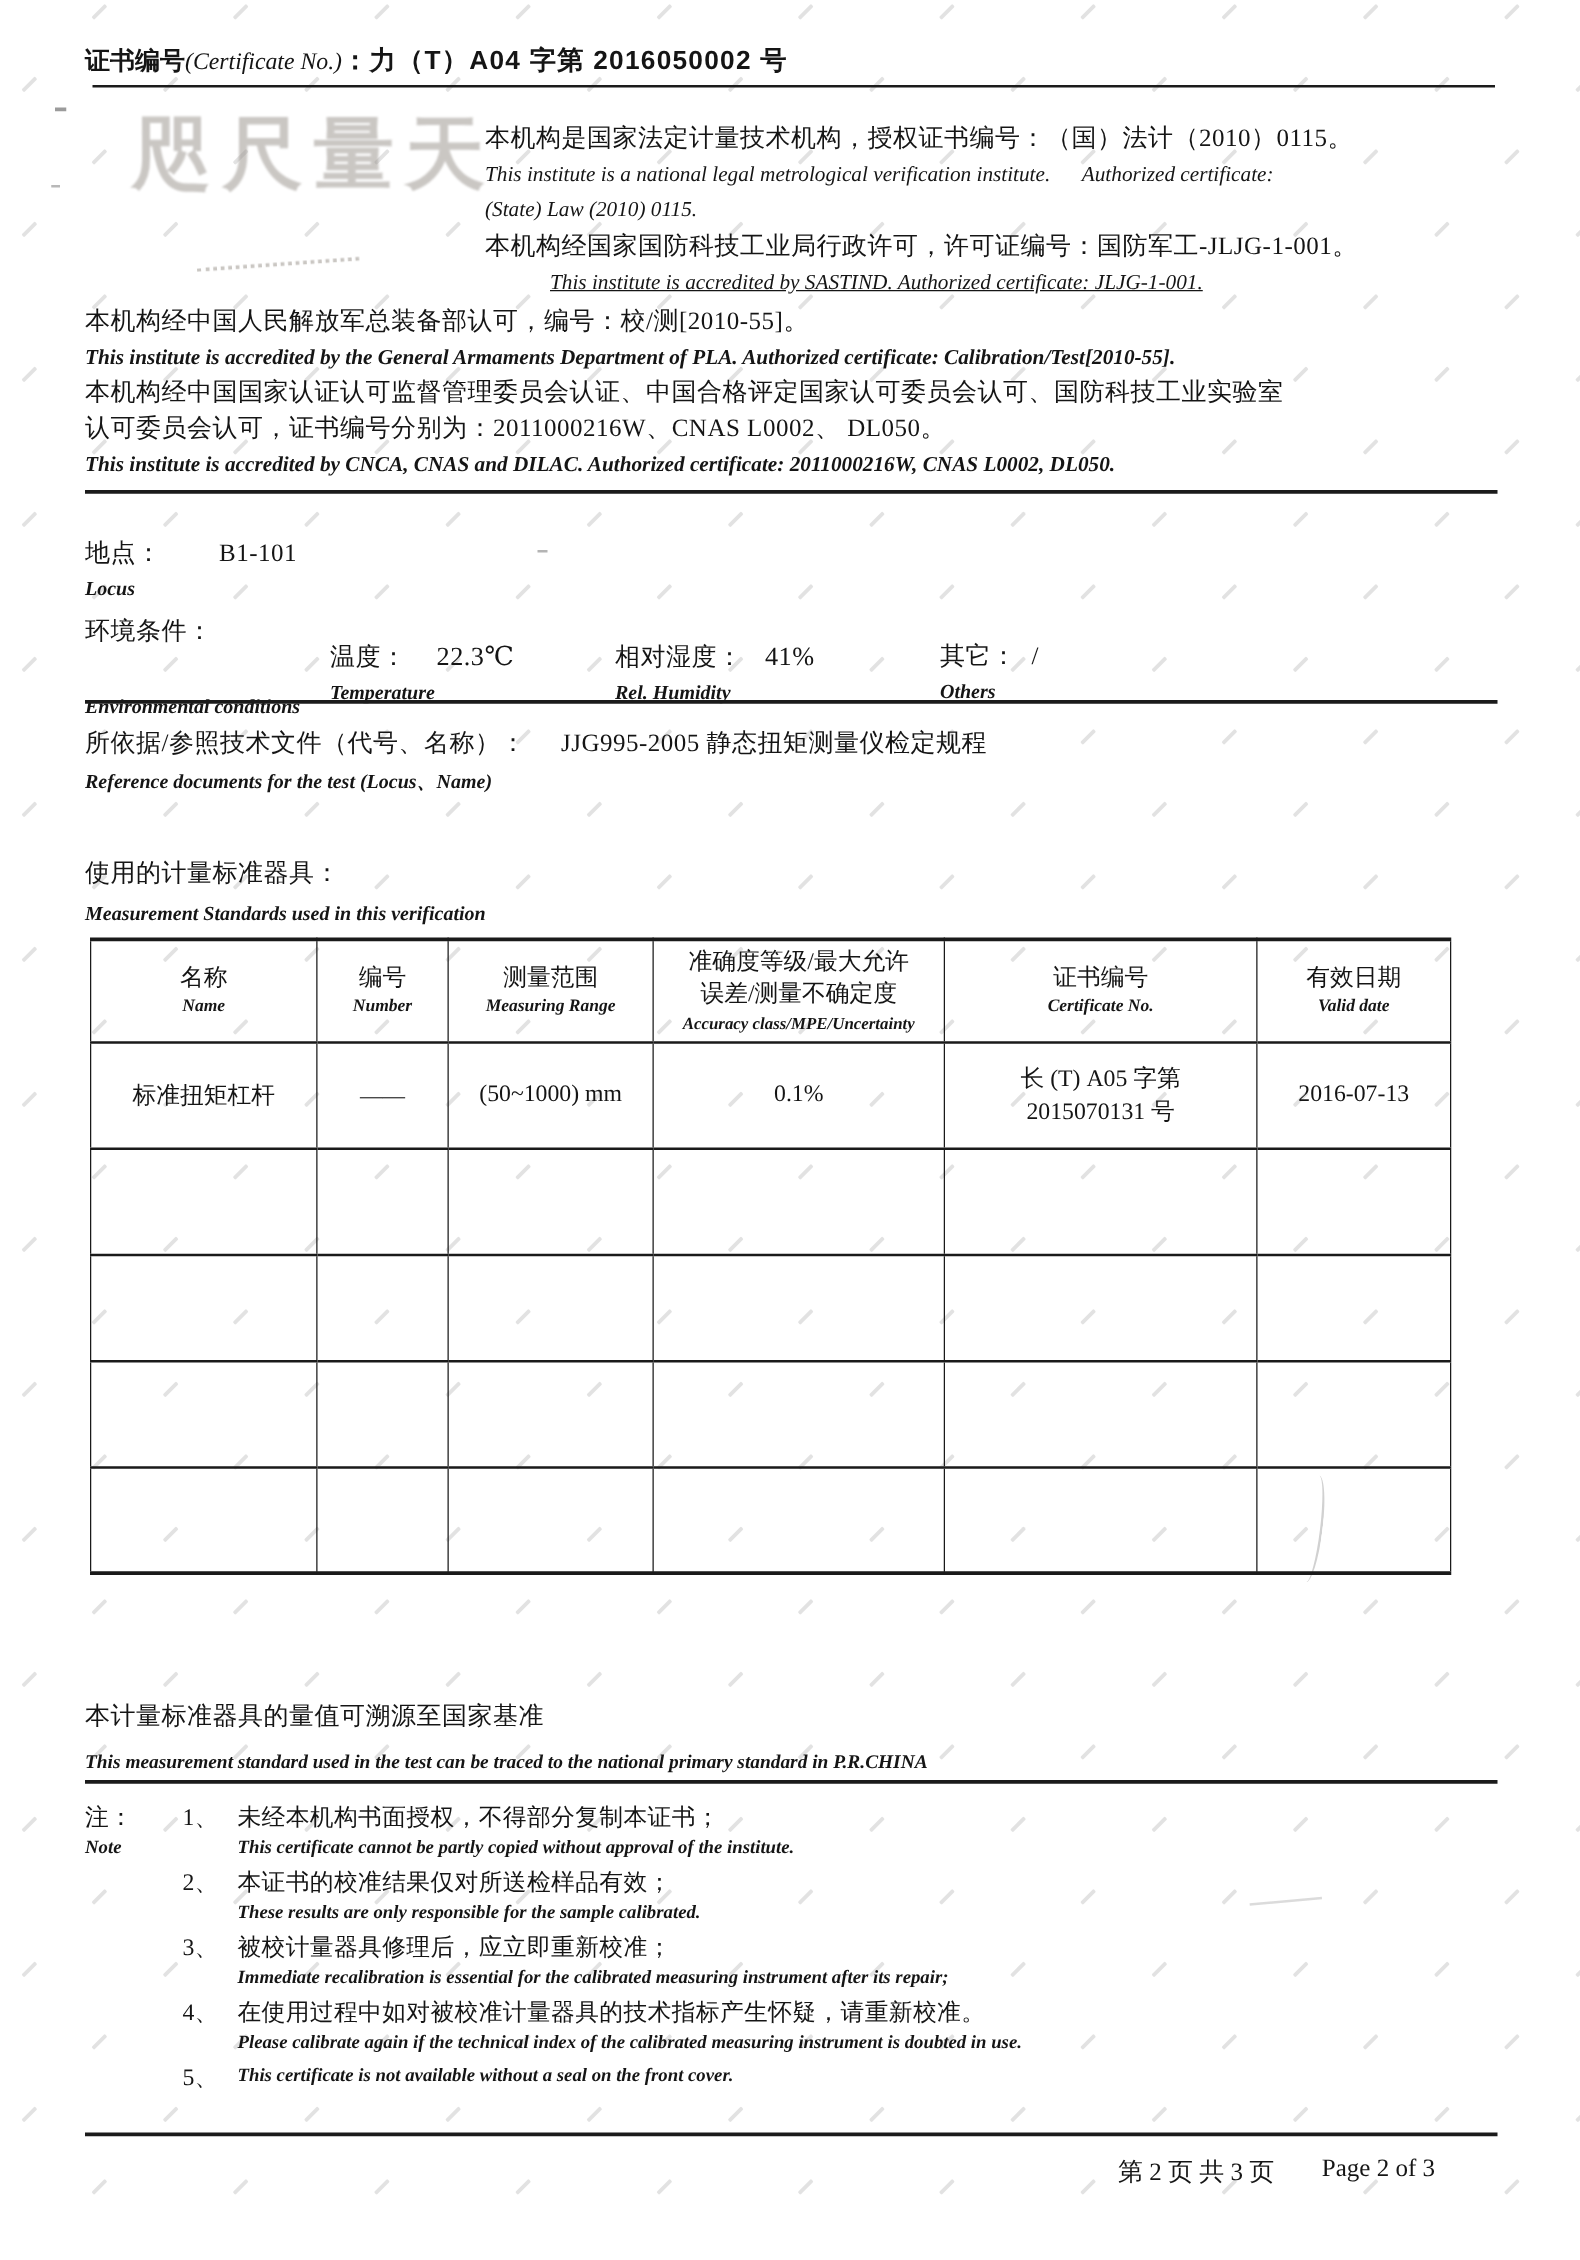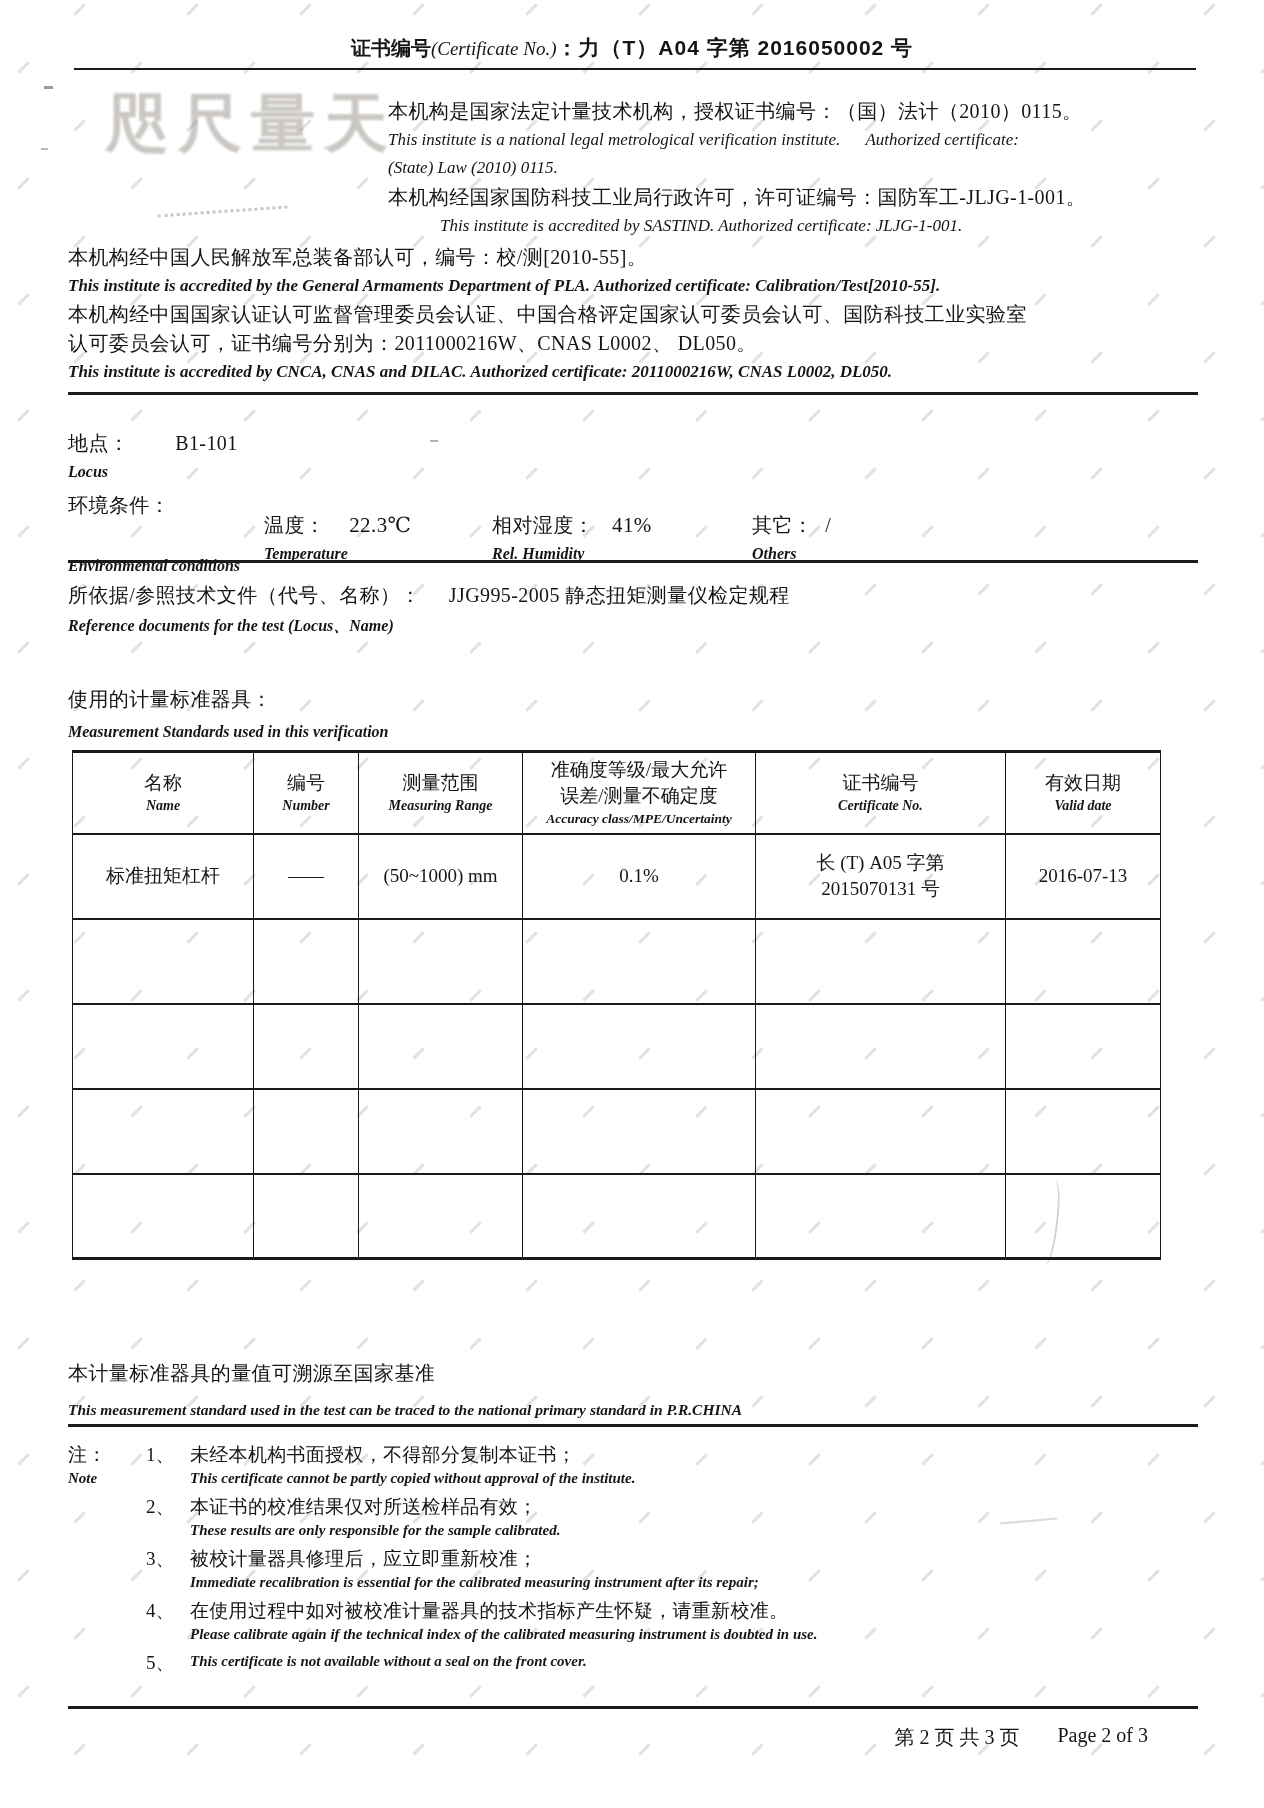--- a/index.html
+++ b/index.html
@@ -5,21 +5,21 @@
   html,body{margin:0;padding:0;background:#e8e8e8;}
   #page{position:relative;width:1264px;height:1808px;background:#ffffff;overflow:hidden;
         font-family:"Liberation Serif","DejaVu Serif",serif;color:#151515;}
   
   .wm{position:absolute;width:15px;height:3px;background:#b9b9b9;opacity:.42;
       transform:rotate(-45deg);border-radius:1px;z-index:0;}
   
   .layer{position:absolute;z-index:2;}
   .rule{position:absolute;background:#1b1b1b;z-index:2;}
   
-  .hdr{position:absolute;top:34px;left:68px;width:1128px;text-align:center;z-index:2;white-space:nowrap;}
+  .hdr{position:absolute;top:34px;left:68px;width:1128px;text-align:left;z-index:2;white-space:nowrap;}
   .hdr-zh{font-weight:bold;font-size:20px;}
   .hdr-en{font-style:italic;font-size:19px;}
   .hdr-val{font-weight:bold;font-size:21px;font-family:"Liberation Sans","DejaVu Sans",sans-serif;letter-spacing:1px;}
   
   .seal{position:absolute;left:105px;top:92px;width:300px;height:130px;z-index:1;}
   .seal-text{font-size:64px;font-weight:bold;color:#969089;opacity:.5;filter:blur(.8px);
              letter-spacing:9px;font-family:"Liberation Serif",serif;line-height:1;}
   .seal-scribble{position:absolute;left:52px;top:104px;width:130px;height:14px;
                  border-bottom:3px dotted #a09a93;opacity:.55;transform:rotate(-4deg);filter:blur(.6px);}
   
@@ -429,21 +429,21 @@
   <div class="seal">
     <div class="seal-text">咫尺量天</div>
     <div class="seal-scribble"></div>
   </div>
 
   <div class="layer" style="left:388px;top:96px;width:812px;">
     <p class="zh">本机构是国家法定计量技术机构，授权证书编号：（国）法计（2010）0115。</p>
     <p class="en pre">This institute is a national legal metrological verification institute.      Authorized certificate:</p>
     <p class="en">(State) Law (2010) 0115.</p>
     <p class="zh">本机构经国家国防科技工业局行政许可，许可证编号：国防军工-JLJG-1-001。</p>
-    <p class="en" style="padding-left:52px;">This institute is accredited by SASTIND. Authorized certificate: JLJG-1-001.</p>
+    <p class="en" style="padding-left:52px;text-decoration:underline;">This institute is accredited by SASTIND. Authorized certificate: JLJG-1-001.</p>
   </div>
 
   <div class="layer" style="left:68px;top:242px;width:1130px;">
     <p class="zh">本机构经中国人民解放军总装备部认可，编号：校/测[2010-55]。</p>
     <p class="en-b">This institute is accredited by the General Armaments Department of PLA. Authorized certificate: Calibration/Test[2010-55].</p>
     <p class="zh" style="max-width:968px;line-height:29px;">本机构经中国国家认证认可监督管理委员会认证、中国合格评定国家认可委员会认可、国防科技工业实验室认可委员会认可，证书编号分别为：2011000216W、CNAS L0002、 DL050。</p>
     <p class="en-b">This institute is accredited by CNCA, CNAS and DILAC. Authorized certificate: 2011000216W, CNAS L0002, DL050.</p>
   </div>
   <div class="rule" style="top:392px;left:68px;width:1130px;height:2.5px;"></div>
 

